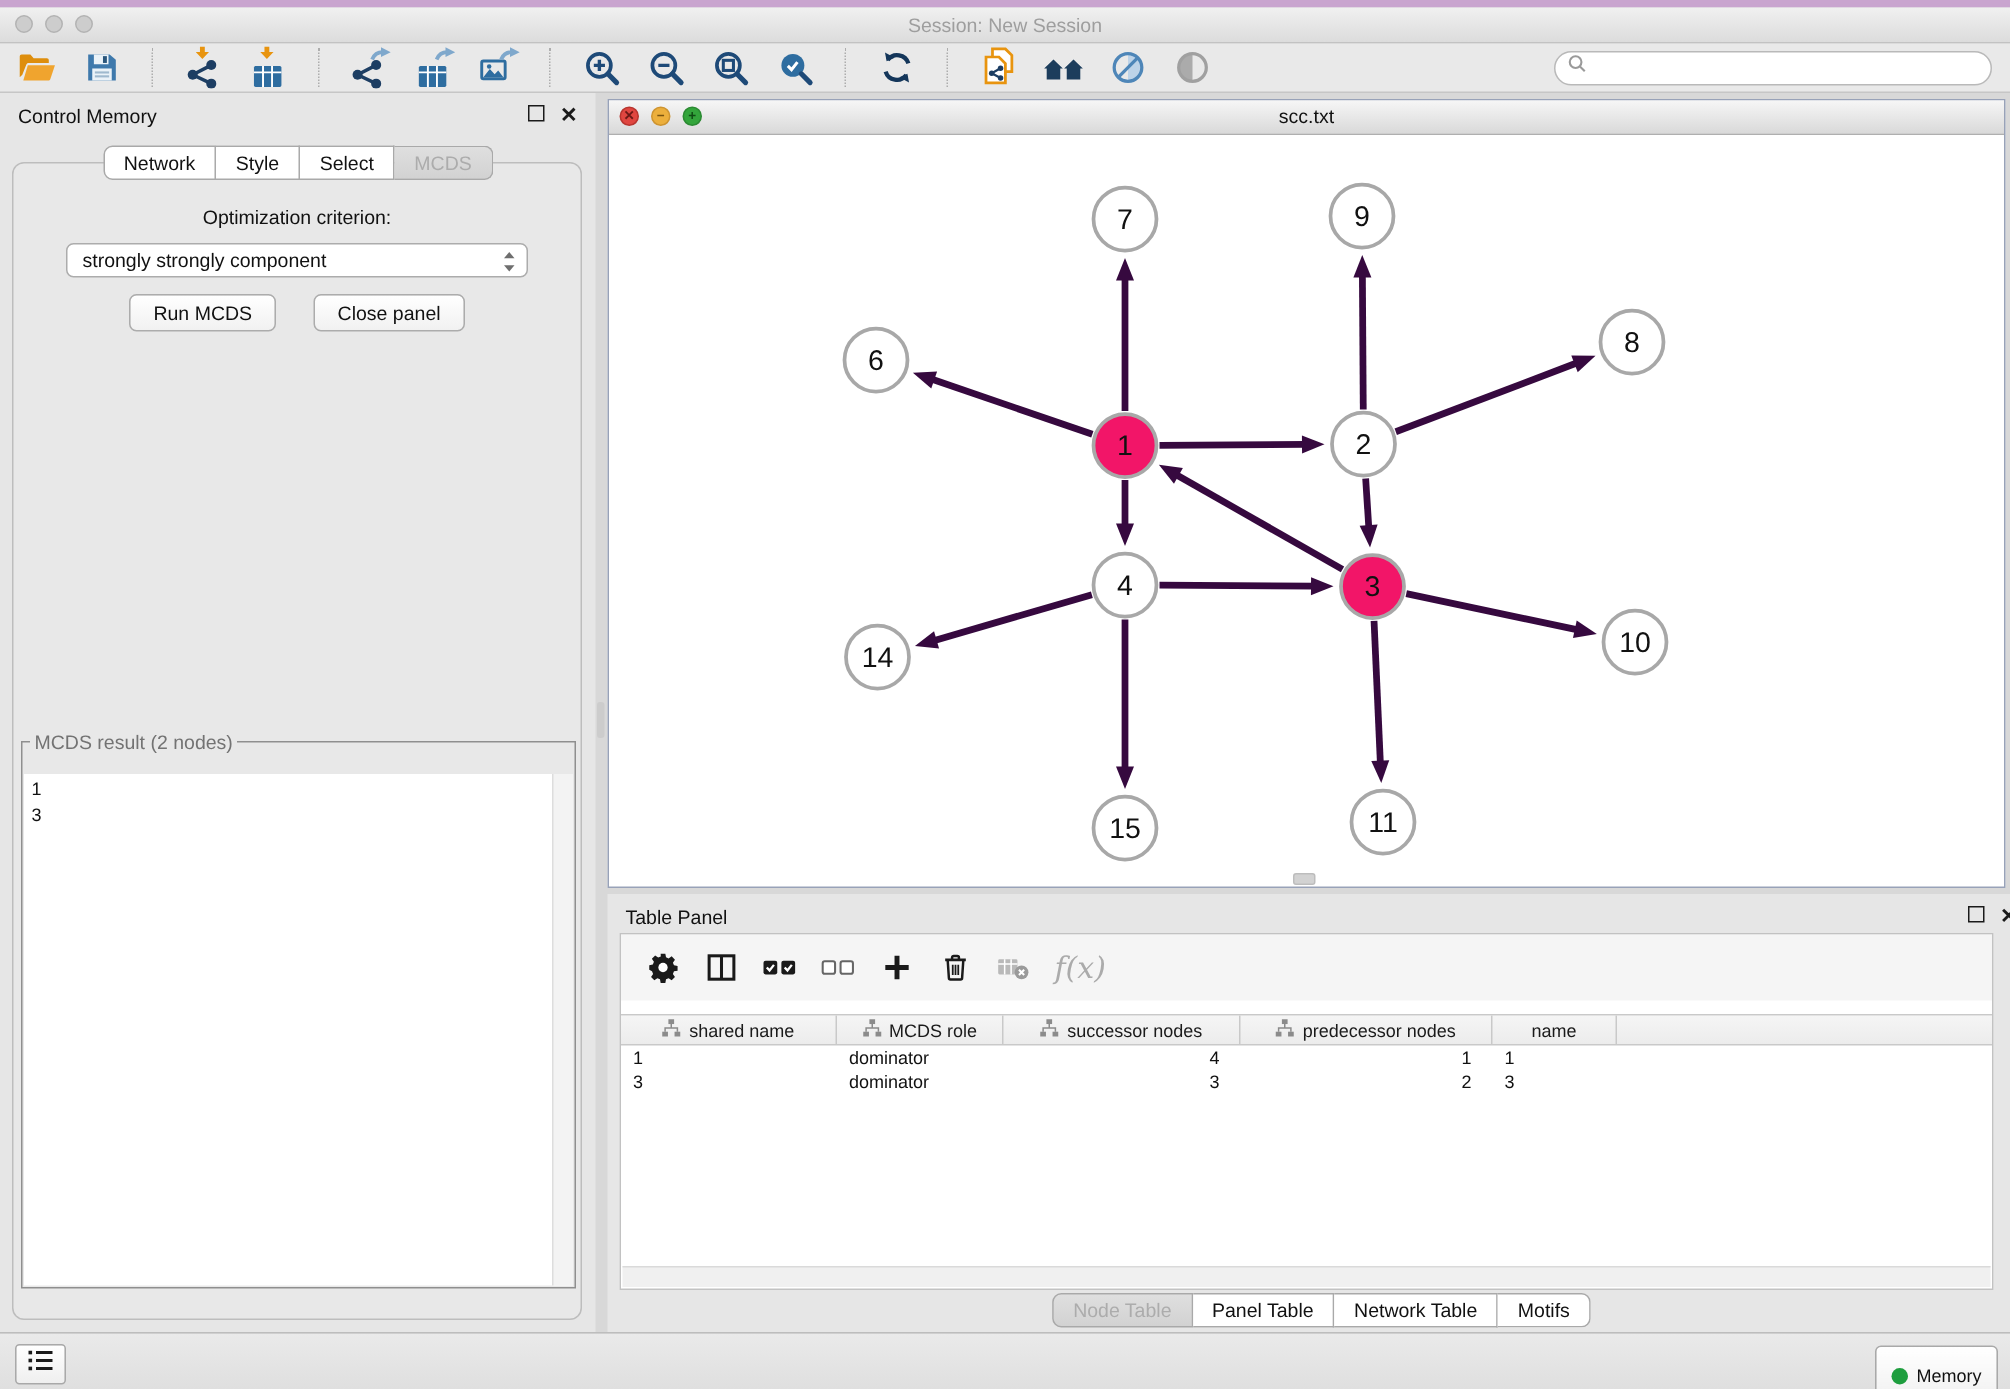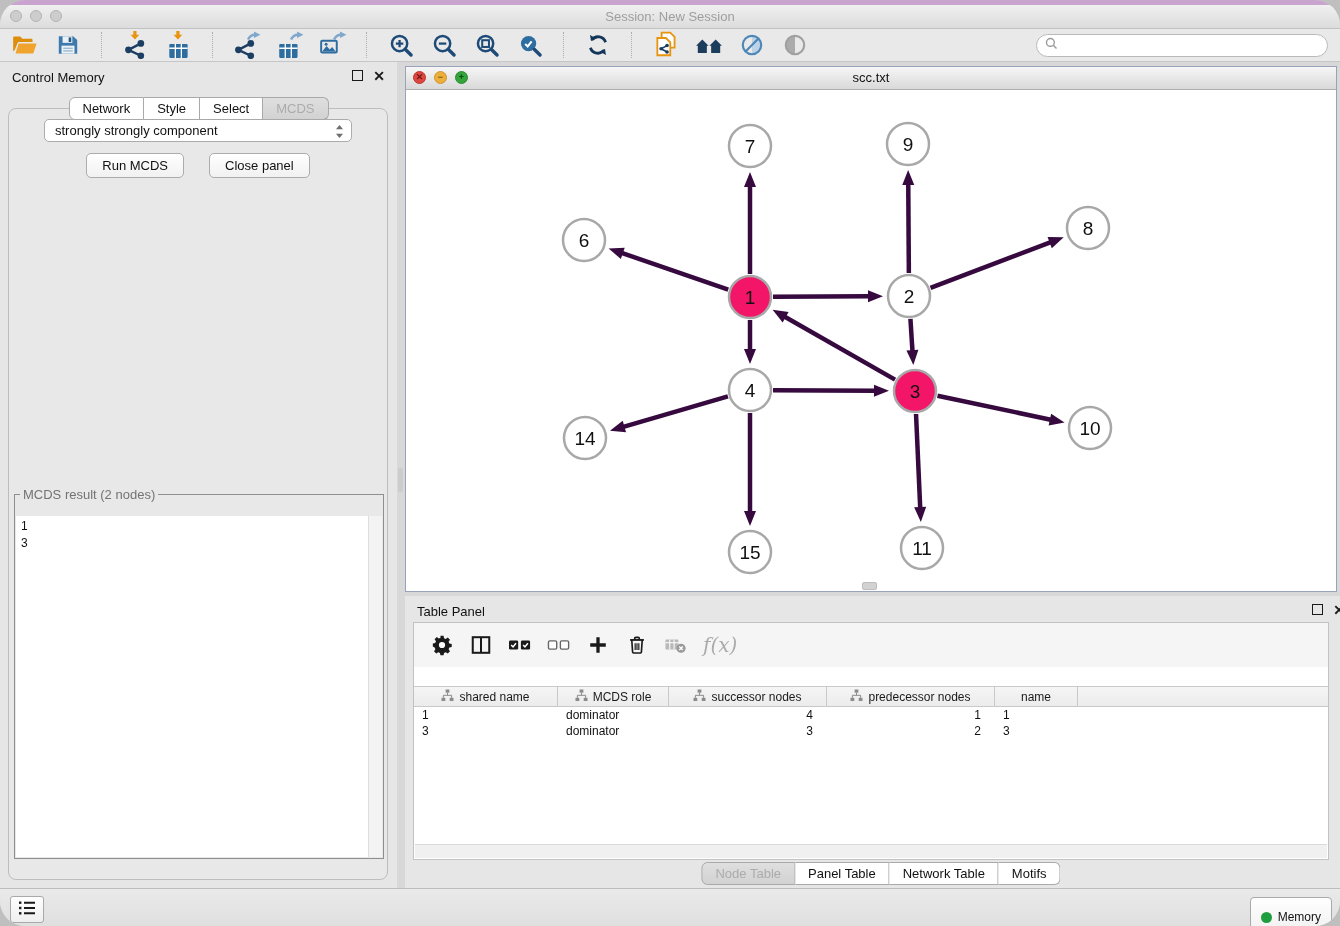--- a/index.html
+++ b/index.html
@@ -1,17 +1,17 @@
 <!DOCTYPE html>
 <html><head>
 <meta charset="utf-8">
 <style>
   html,body{margin:0;padding:0;background:#BFBFBF;}
   .app{position:relative;width:1340px;height:926px;background:#D8D8D8;
-       font-family:"Liberation Sans",sans-serif;overflow:hidden;border-radius:25px;-webkit-font-smoothing:antialiased;}
+       font-family:"Liberation Sans",sans-serif;overflow:hidden;-webkit-font-smoothing:antialiased;}
   
   .mac-strip{position:absolute;left:0;top:0;width:100%;height:5px;background:#C9A4CF;}
   .titlebar{position:absolute;left:0;top:5px;width:100%;height:23px;
             background:linear-gradient(#F0F0F0,#DCDCDC);border-bottom:1px solid #C2C2C2;}
   .lights{position:absolute;left:10px;top:5px;display:flex;gap:8px;}
   .light{width:12px;height:12px;border-radius:50%;background:#CDCDCD;border:1px solid #B3B3B3;box-sizing:border-box;}
   .tb-title{position:absolute;left:0;right:0;top:4px;text-align:center;font-size:13px;color:#9E9E9E;}
   .toolbar{position:absolute;left:0;top:29px;width:100%;height:33px;background:#E9E9E9;
            border-bottom:1px solid #C6C6C6;display:flex;align-items:center;padding:0 10px;box-sizing:border-box;}
   #toolbar-icons{display:flex;align-items:center;gap:13px;}
@@ -63,21 +63,21 @@
   .grip{position:absolute;left:456px;bottom:1px;width:13px;height:6px;background:#D2D2D2;
         border:1px solid #BDBDBD;border-radius:2px;cursor:pointer;}
   
   .table-panel{position:absolute;left:405px;top:596px;width:932px;height:292px;background:#E6E6E6;padding-left:20px;}
   .tp-inner{position:absolute;left:8px;top:26px;width:916px;height:238px;background:#fff;
             border:1px solid #C2C2C2;box-sizing:border-box;overflow:hidden;}
   .tp-toolbar{height:44px;background:#F5F5F5;display:flex;align-items:center;gap:15px;padding-left:16px;}
   .tt-btn{display:inline-flex;align-items:center;justify-content:center;min-width:24px;height:24px;cursor:pointer;}
   .tt-disabled{cursor:default;}
   .tbl-head{display:flex;height:19px;border-top:1px solid #C9C9C9;border-bottom:1px solid #C9C9C9;
-            background:linear-gradient(#F5F5F5,#ECECEC);margin-top:19px;}
+            background:linear-gradient(#F5F5F5,#ECECEC);margin-top:9px;}
   .th-cell{display:flex;align-items:center;justify-content:center;gap:5px;font-size:12px;color:#1A1A1A;
            border-right:1px solid #C9C9C9;box-sizing:border-box;cursor:pointer;}
   .row{display:flex;height:16px;font-size:12px;color:#111;align-items:center;cursor:pointer;}
   .cell{box-sizing:border-box;padding:0 8px;overflow:hidden;white-space:nowrap;}
   .cell.r{text-align:right;padding-right:14px;}
   .tp-foot{position:absolute;left:1px;right:1px;bottom:1px;height:13px;background:#F0F0F0;border-top:1px solid #DADADA;cursor:pointer;}
   .tp-tabs{position:absolute;left:50%;bottom:3px;transform:translateX(-50%);display:flex;}
   
   .statusbar{position:absolute;left:0;top:888px;width:100%;height:38px;
              background:linear-gradient(#EAEAEA,#DFDFDF);border-top:1px solid #BDBDBD;box-sizing:border-box;}
@@ -258,20 +258,21 @@
       <span class="float-btn"></span>
       <span class="close-btn">✕</span>
     </div>
     <div class="cp-tabs" id="cp-tabs">
         <span class="seg">Network</span>
         <span class="seg">Style</span>
         <span class="seg">Select</span>
         <span class="seg seg-active">MCDS</span>
       </div>
     <div class="cp-body">
+      <div class="opt-label">Optimization criterion:</div>
       <div class="opt-select">
         <span>strongly strongly component</span>
         <span class="stepper">
           <svg width="9" height="15" viewBox="0 0 9 15">
               <path d="M4.5 1L8 5.2H1z" fill="#6E6E6E"></path>
               <path d="M4.5 14L1 9.8h7z" fill="#6E6E6E"></path>
             </svg>
         </span>
       </div>
       <div class="cp-buttons">

